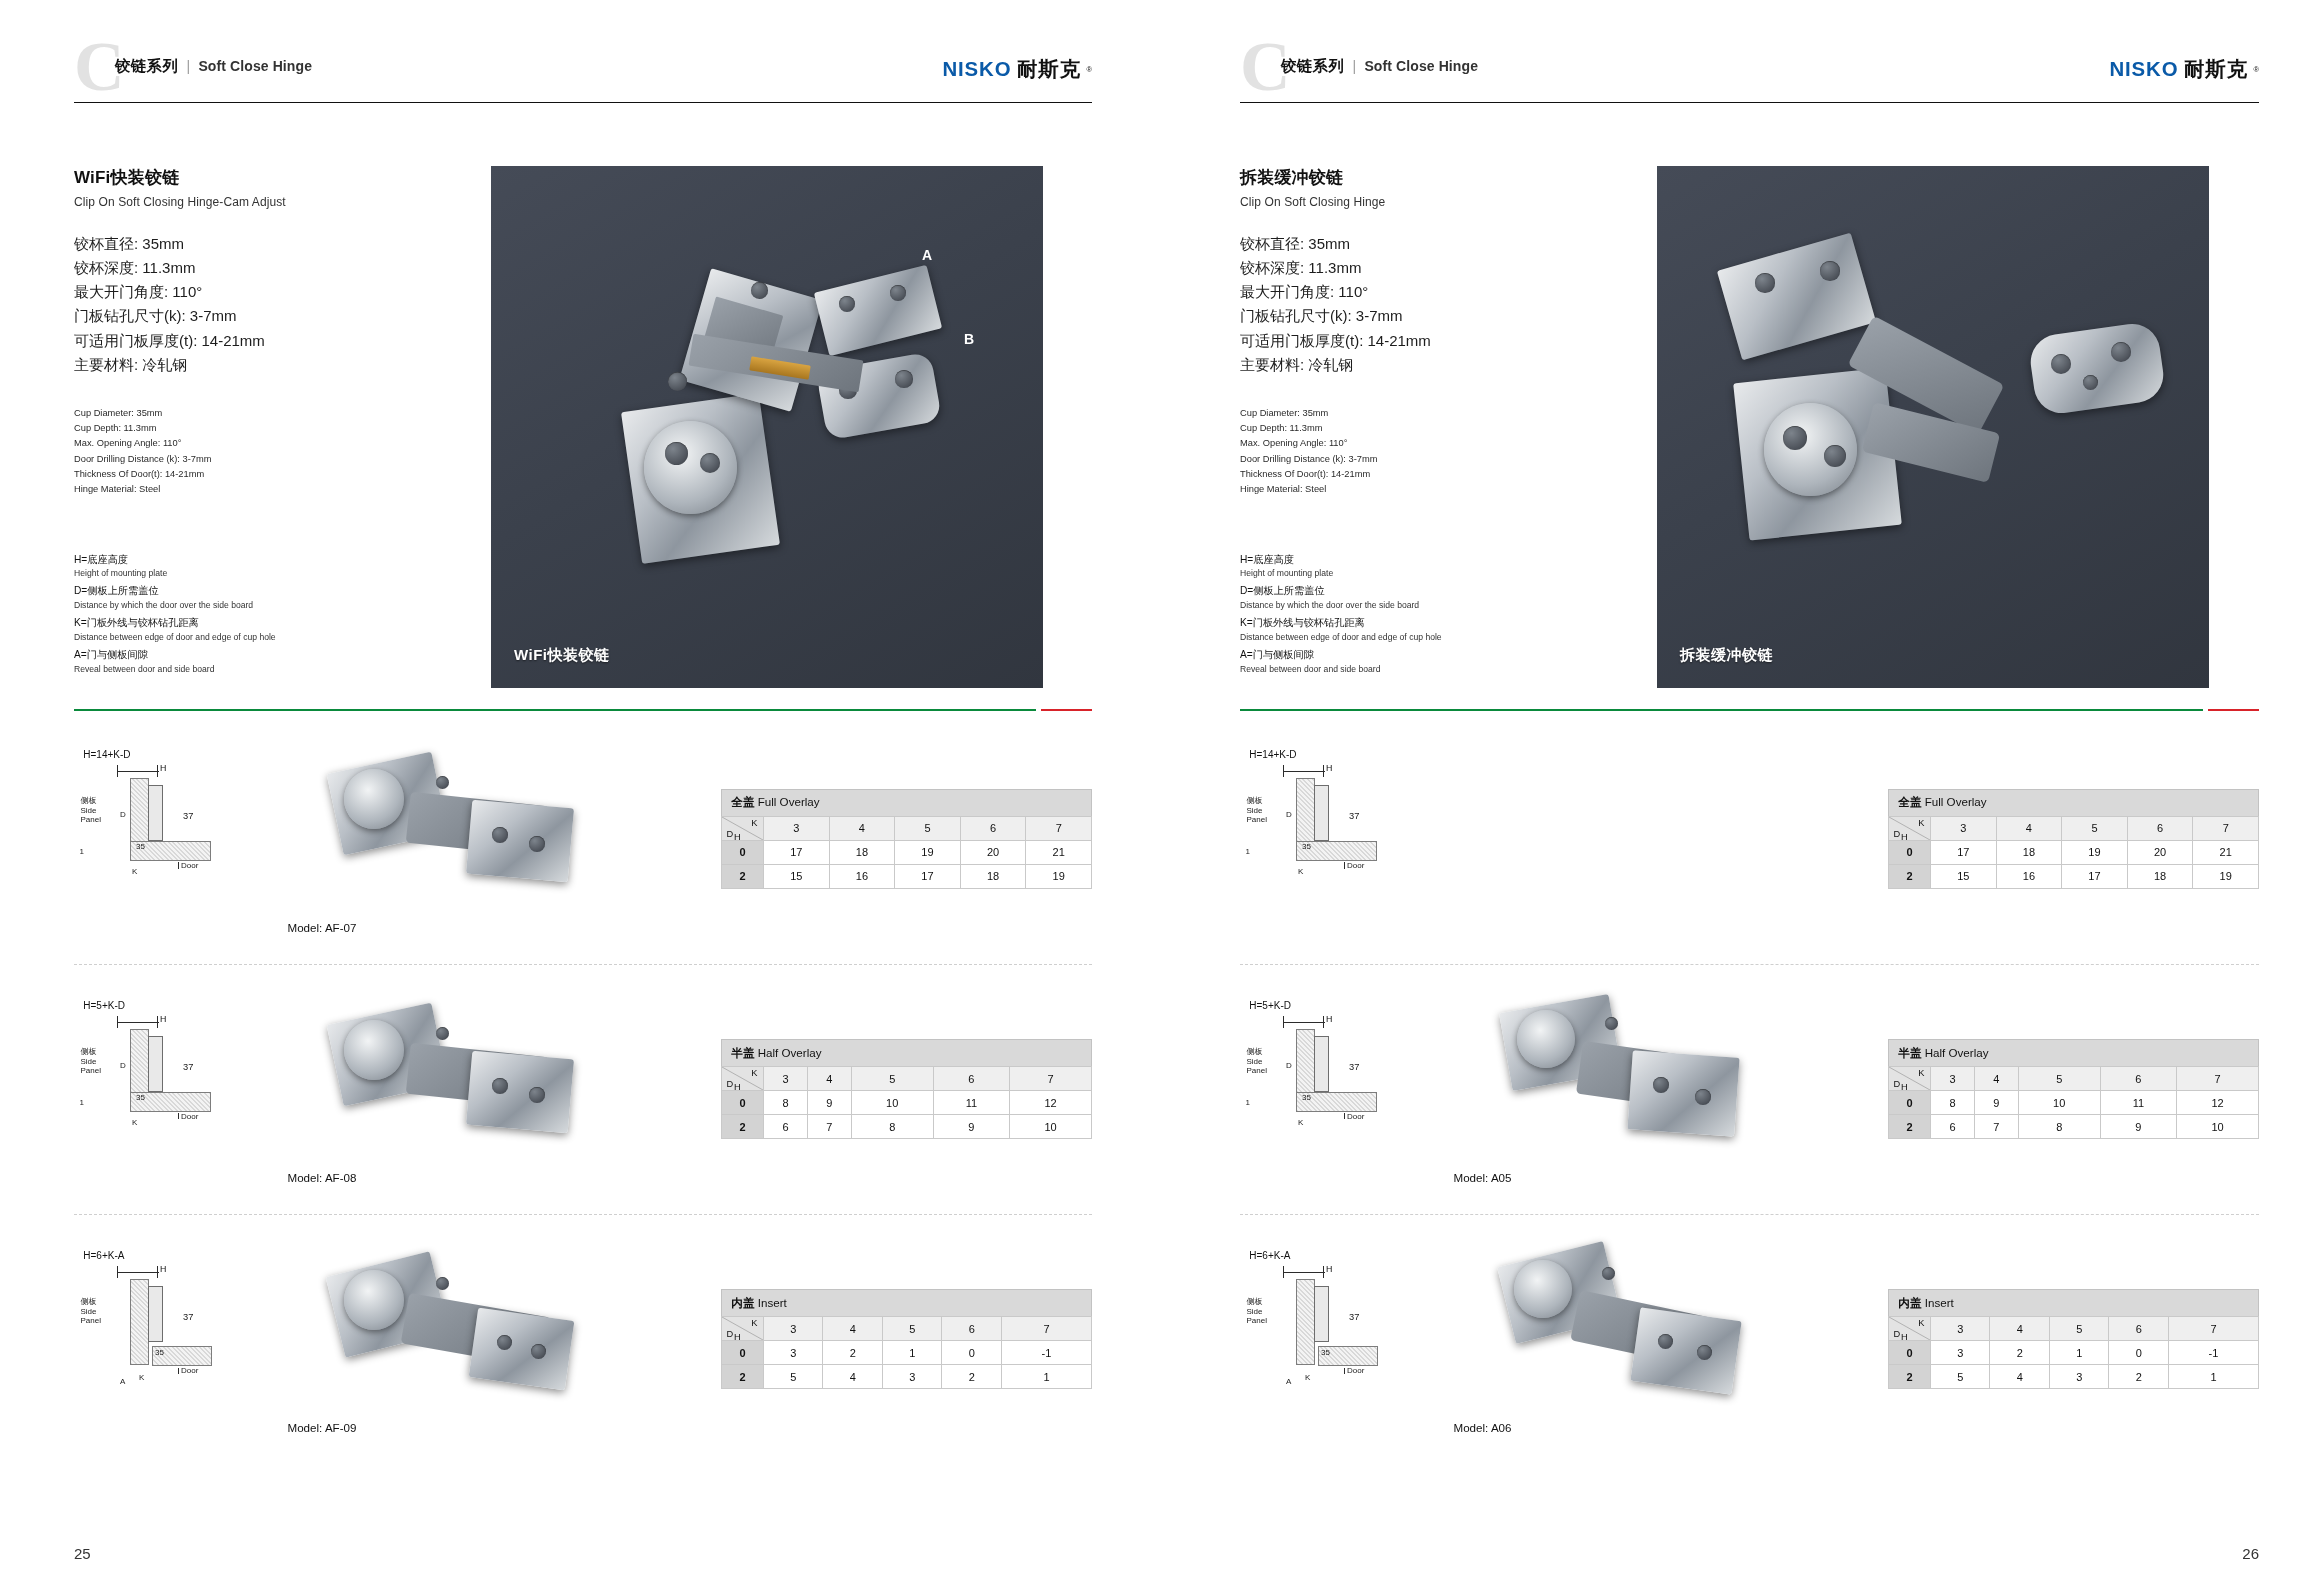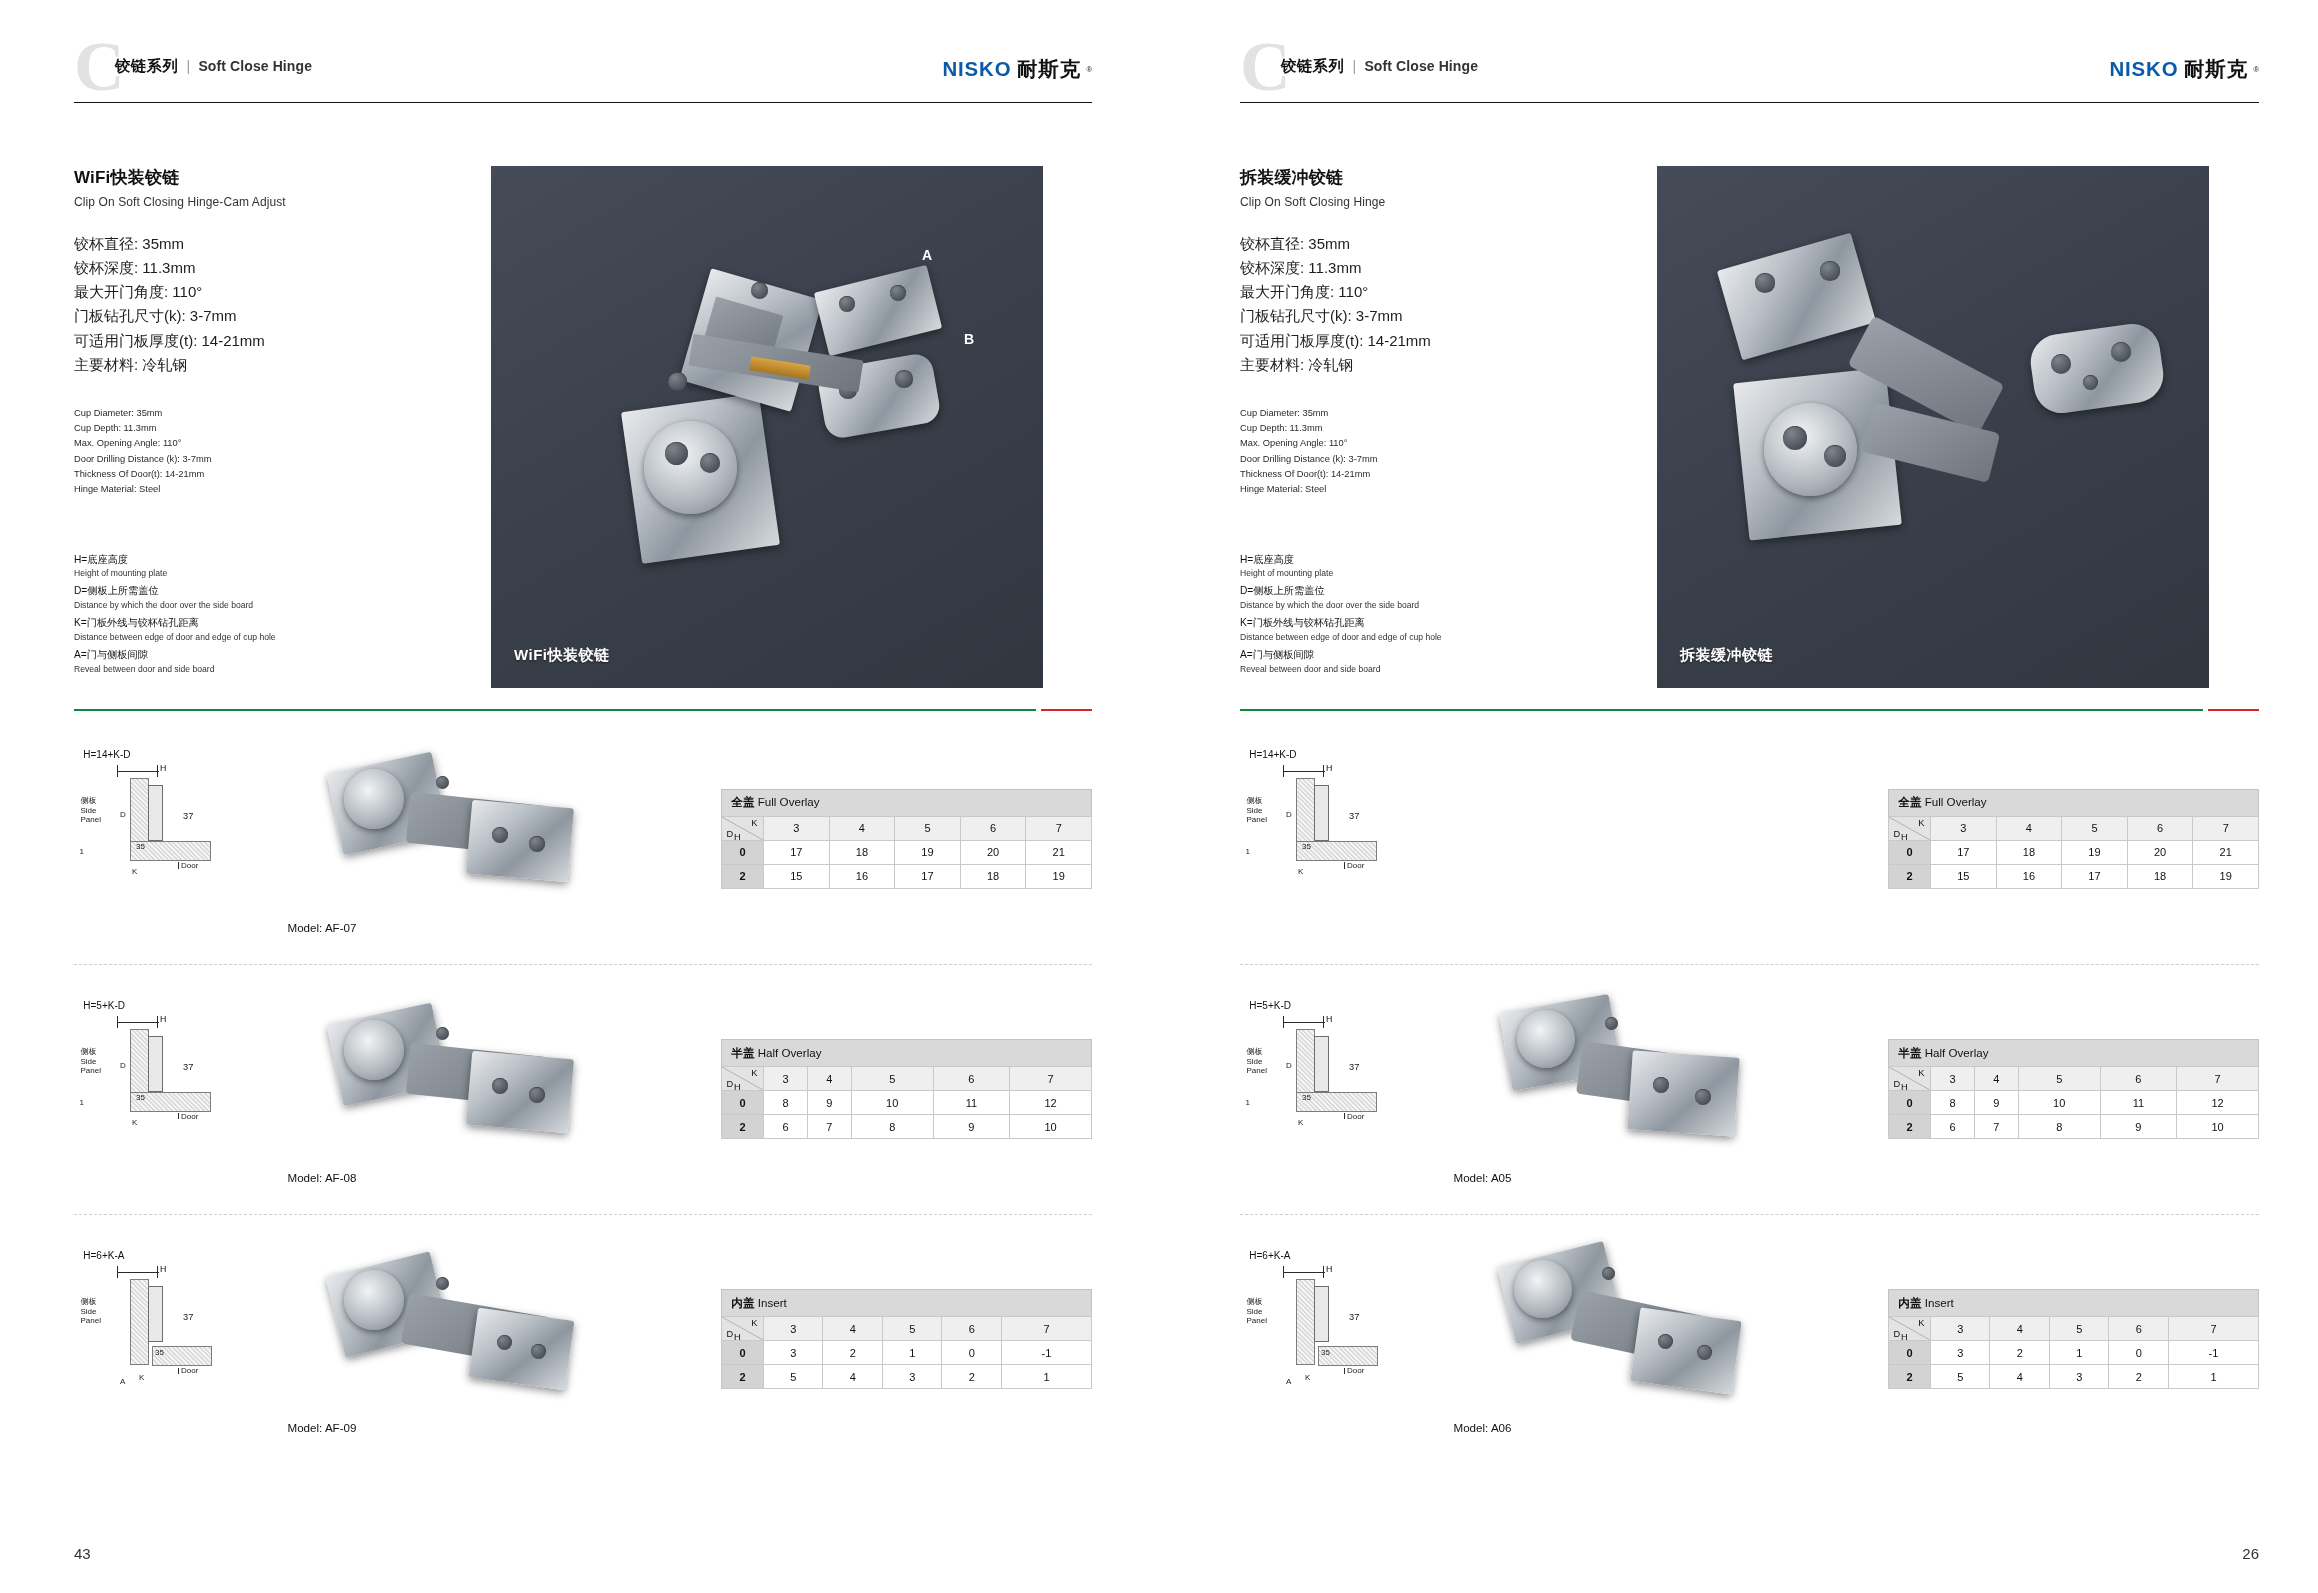--- a/index.html
+++ b/index.html
@@ -449,21 +449,21 @@
               <td>2</td>
               <td>1</td>
             </tr>
           </tbody>
             </table>
         </div>
       </div>
 
     </div>
 
-    <div class="pageno l">43</div>
+    <div class="pageno l">25</div>
   </div>
 
   <div class="page right">
 
     <div class="hdr">
       <div class="hdr-c">C</div>
       <div class="hdr-titles">
         <span class="hdr-cn">铰链系列</span>
         <span class="hdr-bar">|</span>
         <span class="hdr-en">Soft Close Hinge</span>

